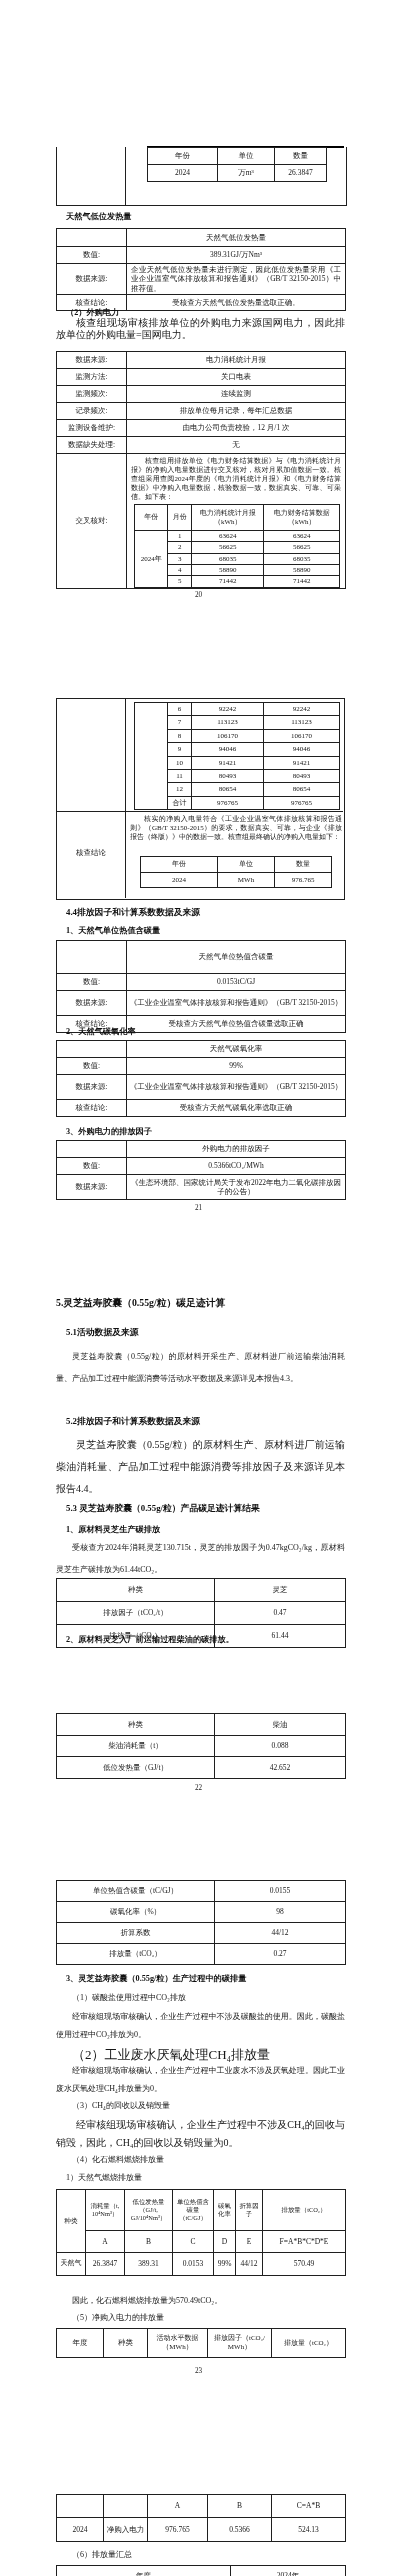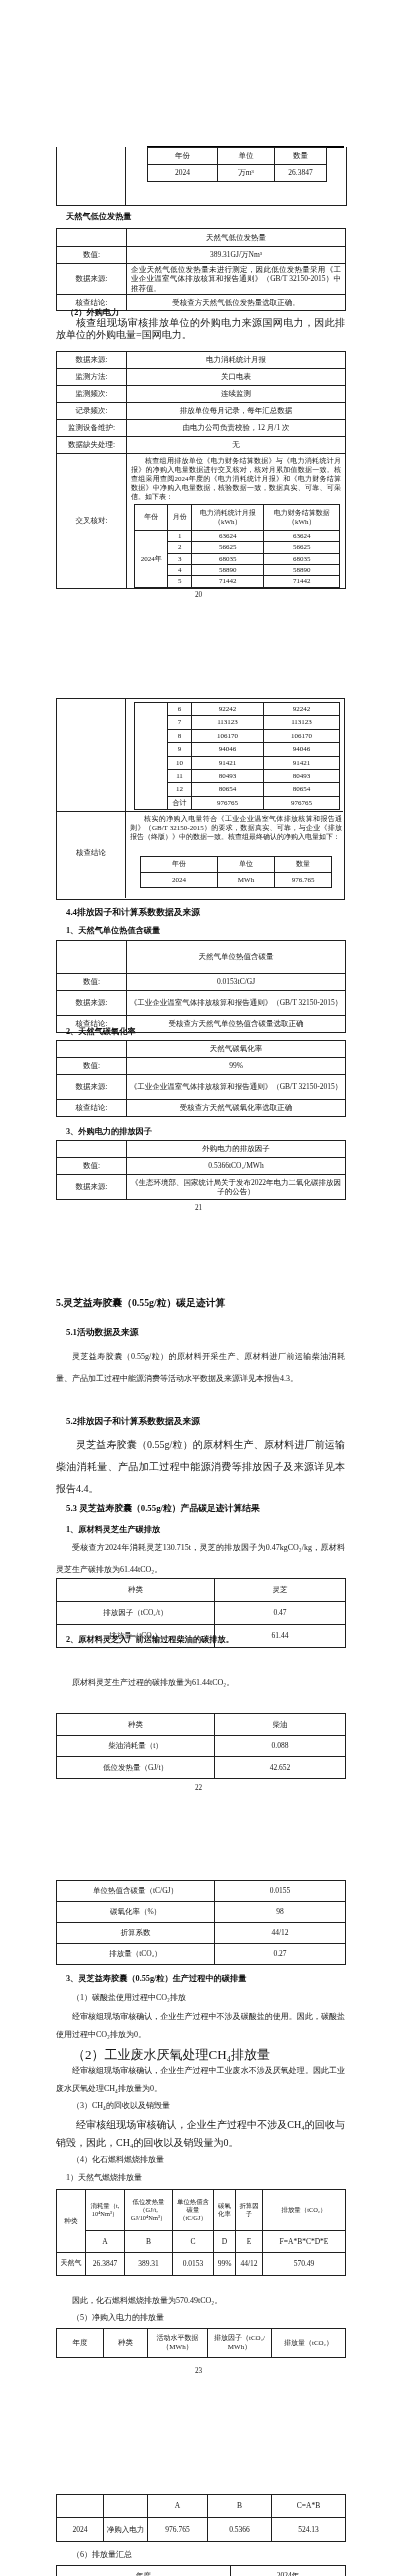--- a/index.html
+++ b/index.html
@@ -340,21 +340,20 @@
           <td>排放因子（tCO₂/t）</td>
           <td>0.47</td>
         </tr>
     <tr style="height:23px">
           <td>排放量（tCO₂）</td>
           <td>61.44</td>
         </tr>
   </tbody>
     </table>
 
-  <div class="p" style="left:56px;top:1675px;width:289px;font-size:8px;line-height:15.5px;">原材料灵芝生产过程的碳排放量为61.44tCO₂。</div>
   <div class="h" style="left:66px;top:1634px;font-size:8.2px;">2、原材料灵芝入厂前运输过程柴油的碳排放。</div>
 
   <table class="t" style="left:56px;top:1713px;width:289px;">
     <colgroup>
         <col style="width:158px">
         <col style="width:131px">
       </colgroup>
     <tbody>
         <tr style="height:21.6px">
           <td>种类</td>

